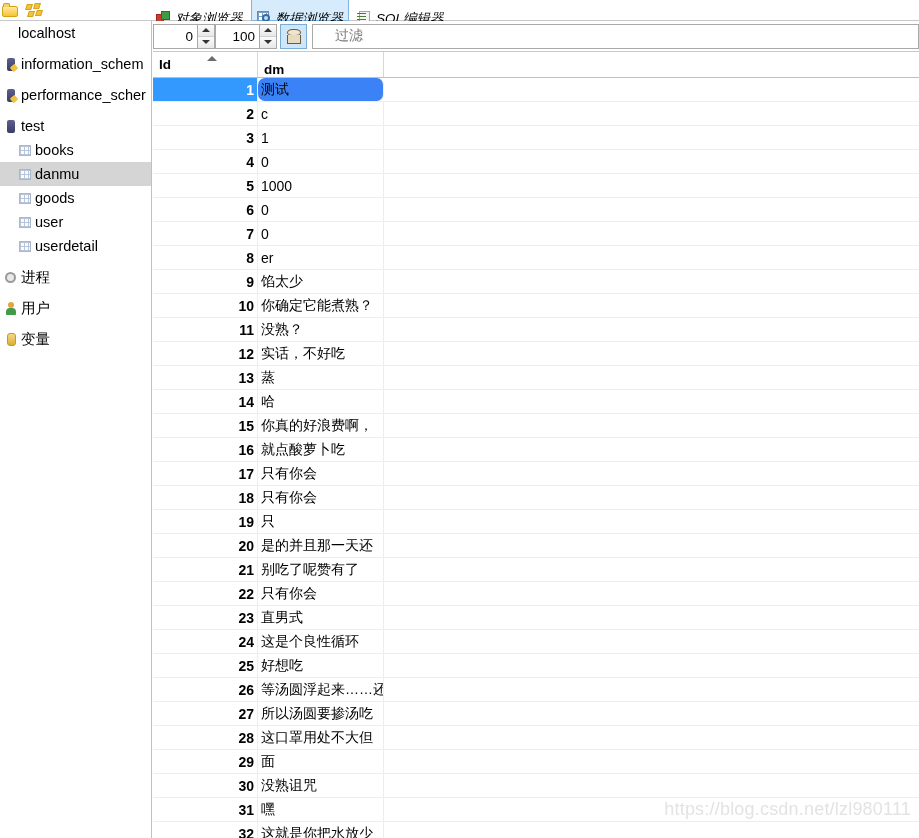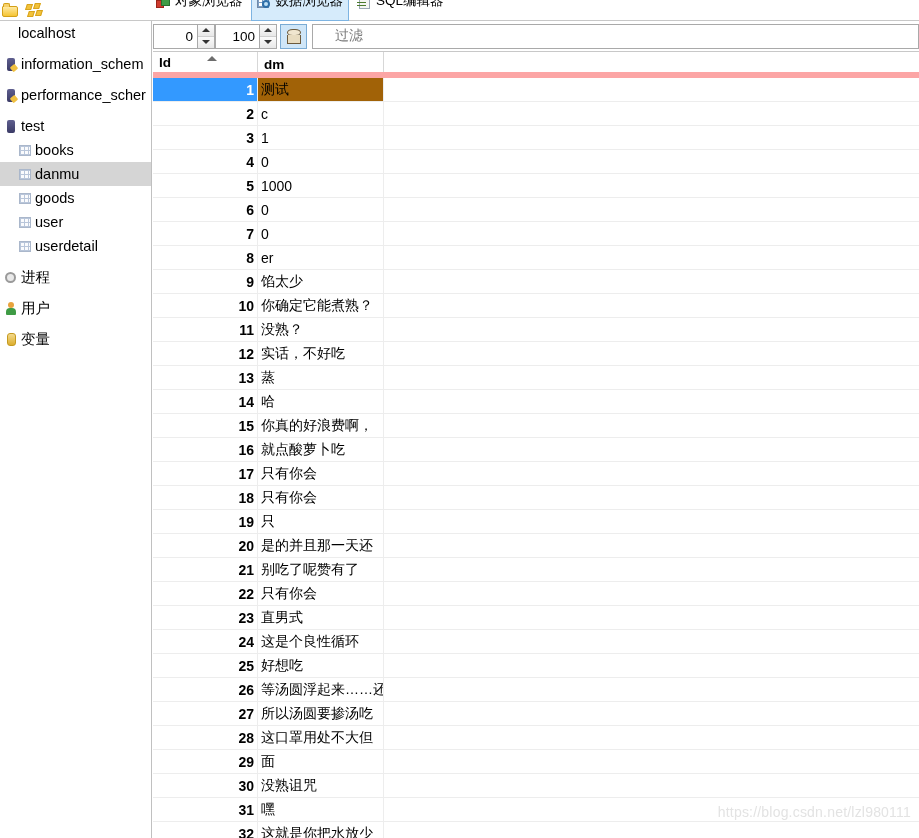--- a/index.html
+++ b/index.html
@@ -80,29 +80,30 @@
   .ico-spark i:nth-child(3) { left: 3px; top: 8px; width: 6px; height: 6px; transform: skewX(-18deg); }
   .ico-spark i:nth-child(4) { left: 11px; top: 7px; width: 6px; height: 6px; transform: skewX(-18deg); }
 
   .tabs {
     display: flex;
     align-items: center;
     gap: 2px;
   }
   .tab {
     display: flex;
-    align-items: flex-end;
+    align-items: flex-start;
     gap: 4px;
     height: 19px;
     padding: 10px 5px;
     border: 1px solid transparent;
     box-sizing: border-box;
     font-size: 13.5px;
     white-space: nowrap;
     cursor: default;
+    font-style: italic;
   }
   .tab.selected {
     background: #d6ebfb;
     border: 1px solid #7eb4e2;
   }
   .tabicon {
     width: 15px; height: 14px;
     position: relative;
     flex: 0 0 auto;
   }
@@ -380,21 +381,21 @@
     position: absolute;
     left: 153px; top: 52px;
     width: 766px;
     height: 786px;
     background: #ffffff;
     overflow: hidden;
   }
   .grid-head {
     display: flex;
     height: 26px;
-    border-bottom: 6px solid #fca5a5;
+    border-bottom: 1px solid #fca5a5;
     background: #ffffff;
     box-sizing: border-box;
   }
   .gh-cell {
     box-sizing: border-box;
     display: flex;
     align-items: center;
     font-size: 13.5px;
     font-weight: bold;
     color: #000;
@@ -439,29 +440,30 @@
   .cell.c-dm {
     width: 126px;
     justify-content: flex-start;
     padding-left: 3px;
   }
   .row.selected .cell.c-id {
     background: #3399ff;
     color: #ffffff;
   }
   .row.selected .cell.c-dm {
-    background: #a16207;
+    background: #3b82f6;
     color: #000000;
+    border-radius: 7px;
   }
 
   
   .watermark {
     position: absolute;
     right: 8px; bottom: 18px;
-    font-size: 14px;
+    font-size: 18px;
     color: #e3e3e3;
     letter-spacing: 0.2px;
     white-space: nowrap;
     user-select: none;
   }
 </style>
 </head>
 <body>
 
 <div class="tabbar">

